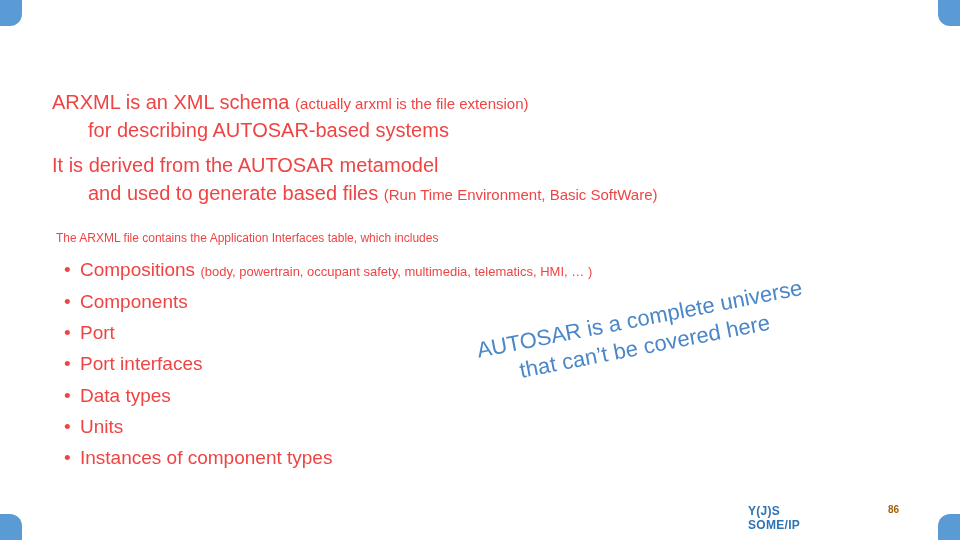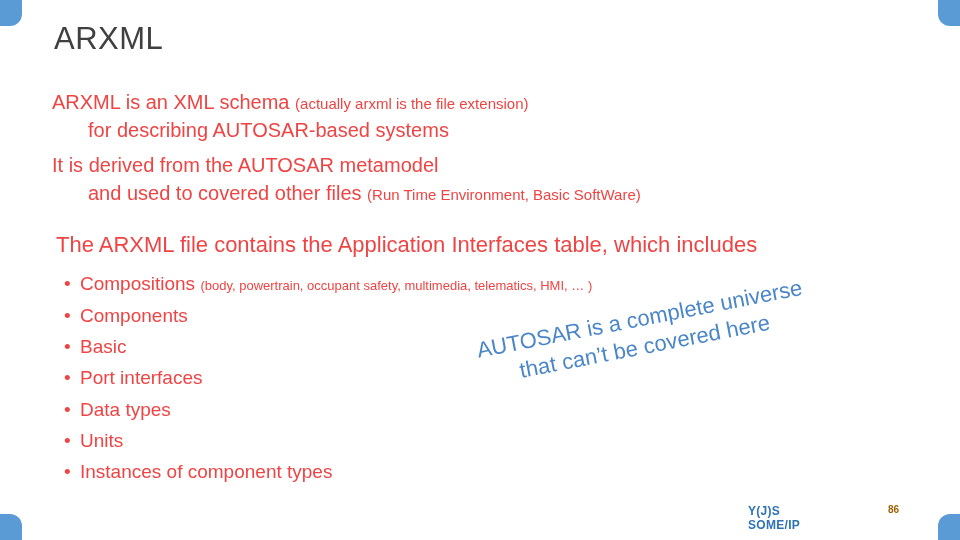--- a/index.html
+++ b/index.html
@@ -77,21 +77,21 @@
   .indent {
     display: block;
     padding-left: 36px;
   }
   .p2 {
     font-size: 20px;
     line-height: 1.42;
     margin: 6px 0 0 0;
   }
   .p3 {
-    font-size: 22px;
+    font-size: 12px;
     line-height: 1.4;
     margin: 22px 0 6px 4px;
   }
   .bullets {
     margin: 8px 0 0 0;
     padding: 0;
     list-style: none;
     font-size: 19px;
     line-height: 1.65;
   }
@@ -152,49 +152,48 @@
 </head>
 <body>
 
 <div class="slide">
 
   <div class="corner corner-tl"></div>
   <div class="corner corner-tr"></div>
   <div class="corner corner-bl"></div>
   <div class="corner corner-br"></div>
 
-  <div class="title">ARXML</div>
 
   <div class="body">
 
     <p class="p1">
       <span>ARXML is an XML schema</span>
       <span class="small">(actually arxml is the file extension)</span>
       <span class="indent">for describing AUTOSAR-based systems</span>
     </p>
 
     <p class="p2">
       <span>It is derived from the AUTOSAR metamodel</span>
       <span class="indent">
-        <span>and used to covered other files</span>
+        <span>and used to generate based files</span>
         <span class="small">(Run Time Environment, Basic SoftWare)</span>
       </span>
     </p>
 
     <p class="p3">The ARXML file contains the Application Interfaces table, which includes</p>
 
     <ul class="bullets">
       <li>
         <span class="bul-dot">•</span><span>Compositions</span> <span class="sub">(body, powertrain, occupant safety, multimedia, telematics, HMI, … )</span>
       </li>
       <li>
         <span class="bul-dot">•</span><span>Components</span>
       </li>
       <li>
-        <span class="bul-dot">•</span><span>Basic</span>
+        <span class="bul-dot">•</span><span>Port</span>
       </li>
       <li>
         <span class="bul-dot">•</span><span>Port interfaces</span>
       </li>
       <li>
         <span class="bul-dot">•</span><span>Data types</span>
       </li>
       <li>
         <span class="bul-dot">•</span><span>Units</span>
       </li>

